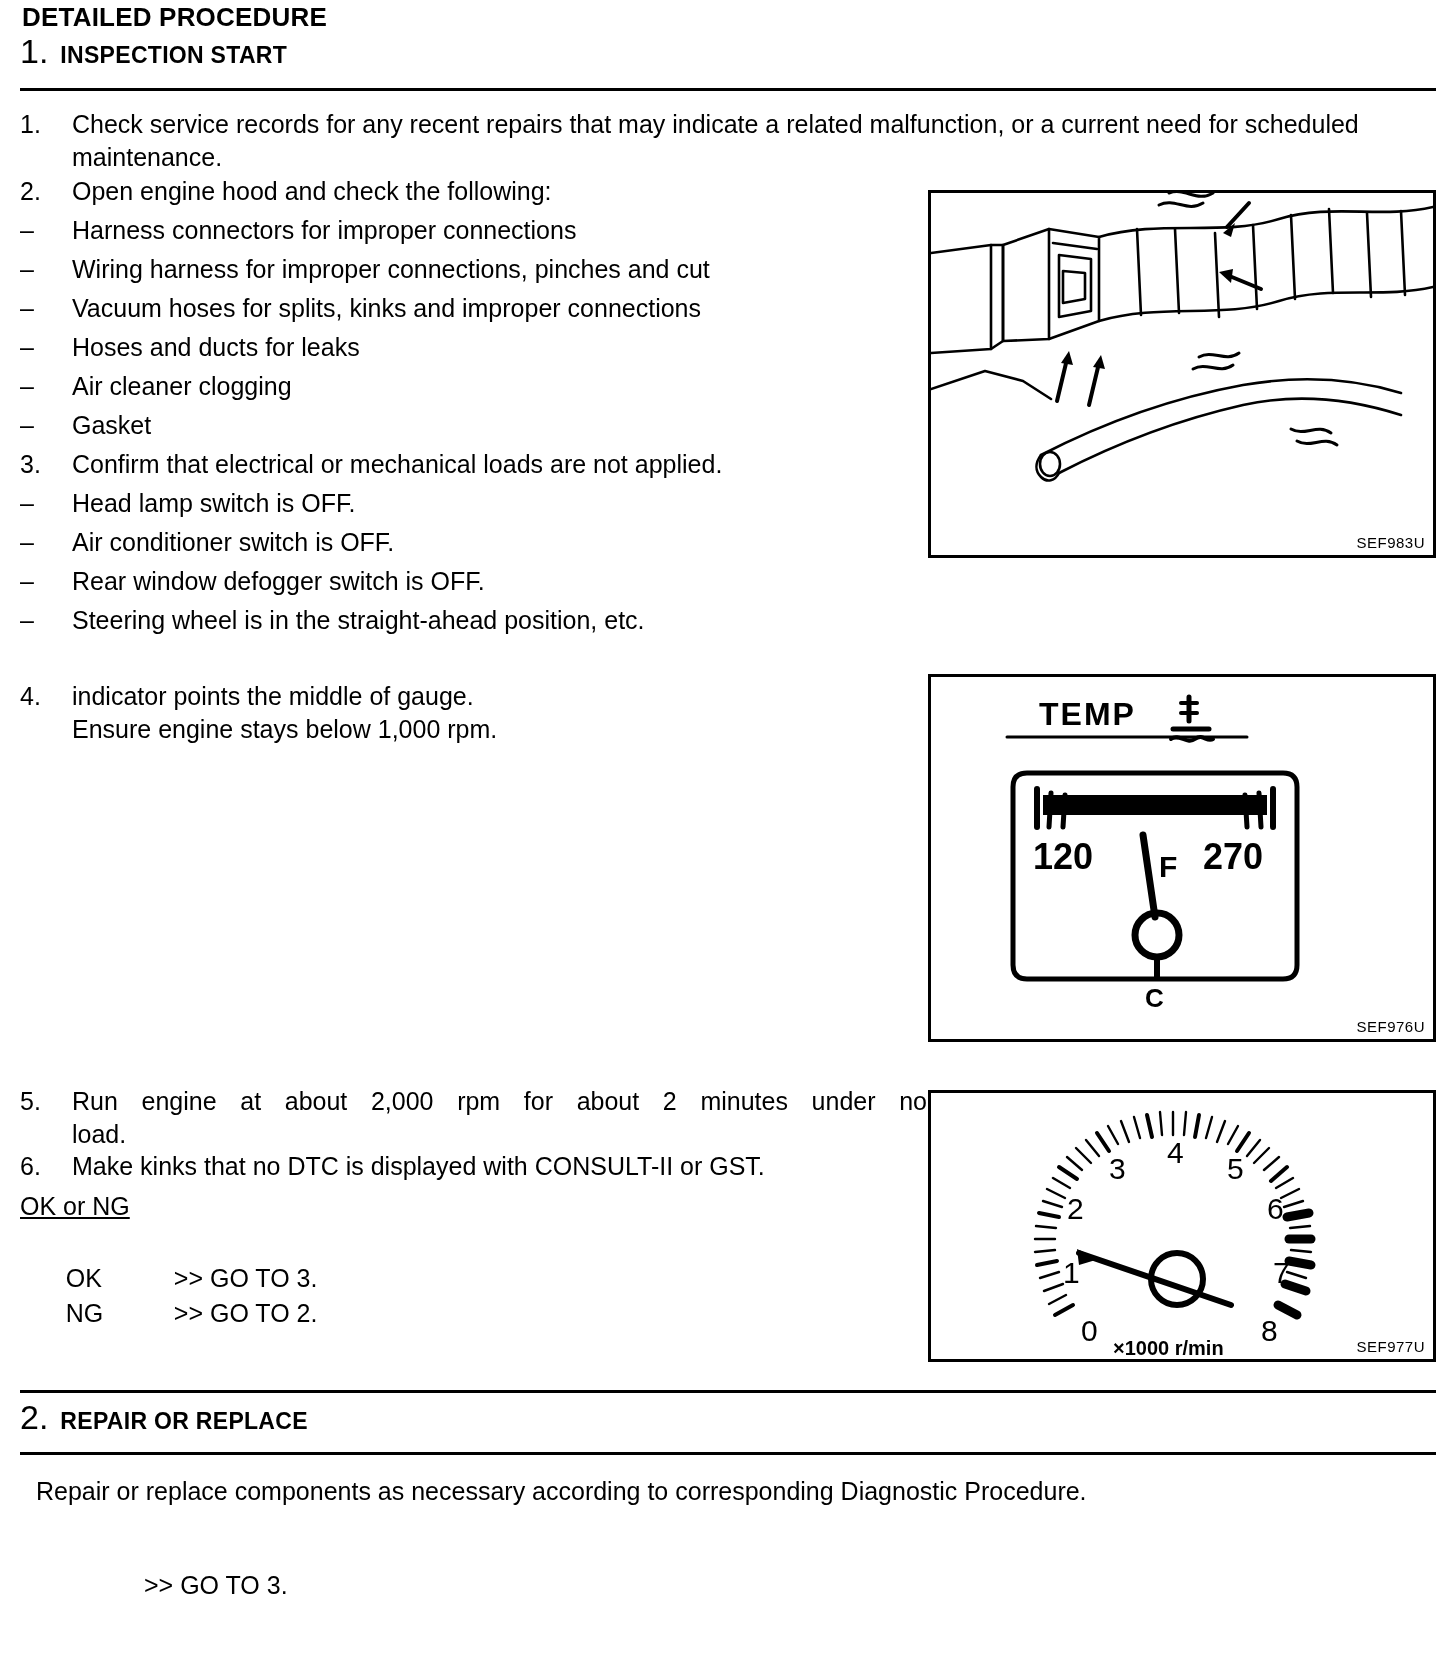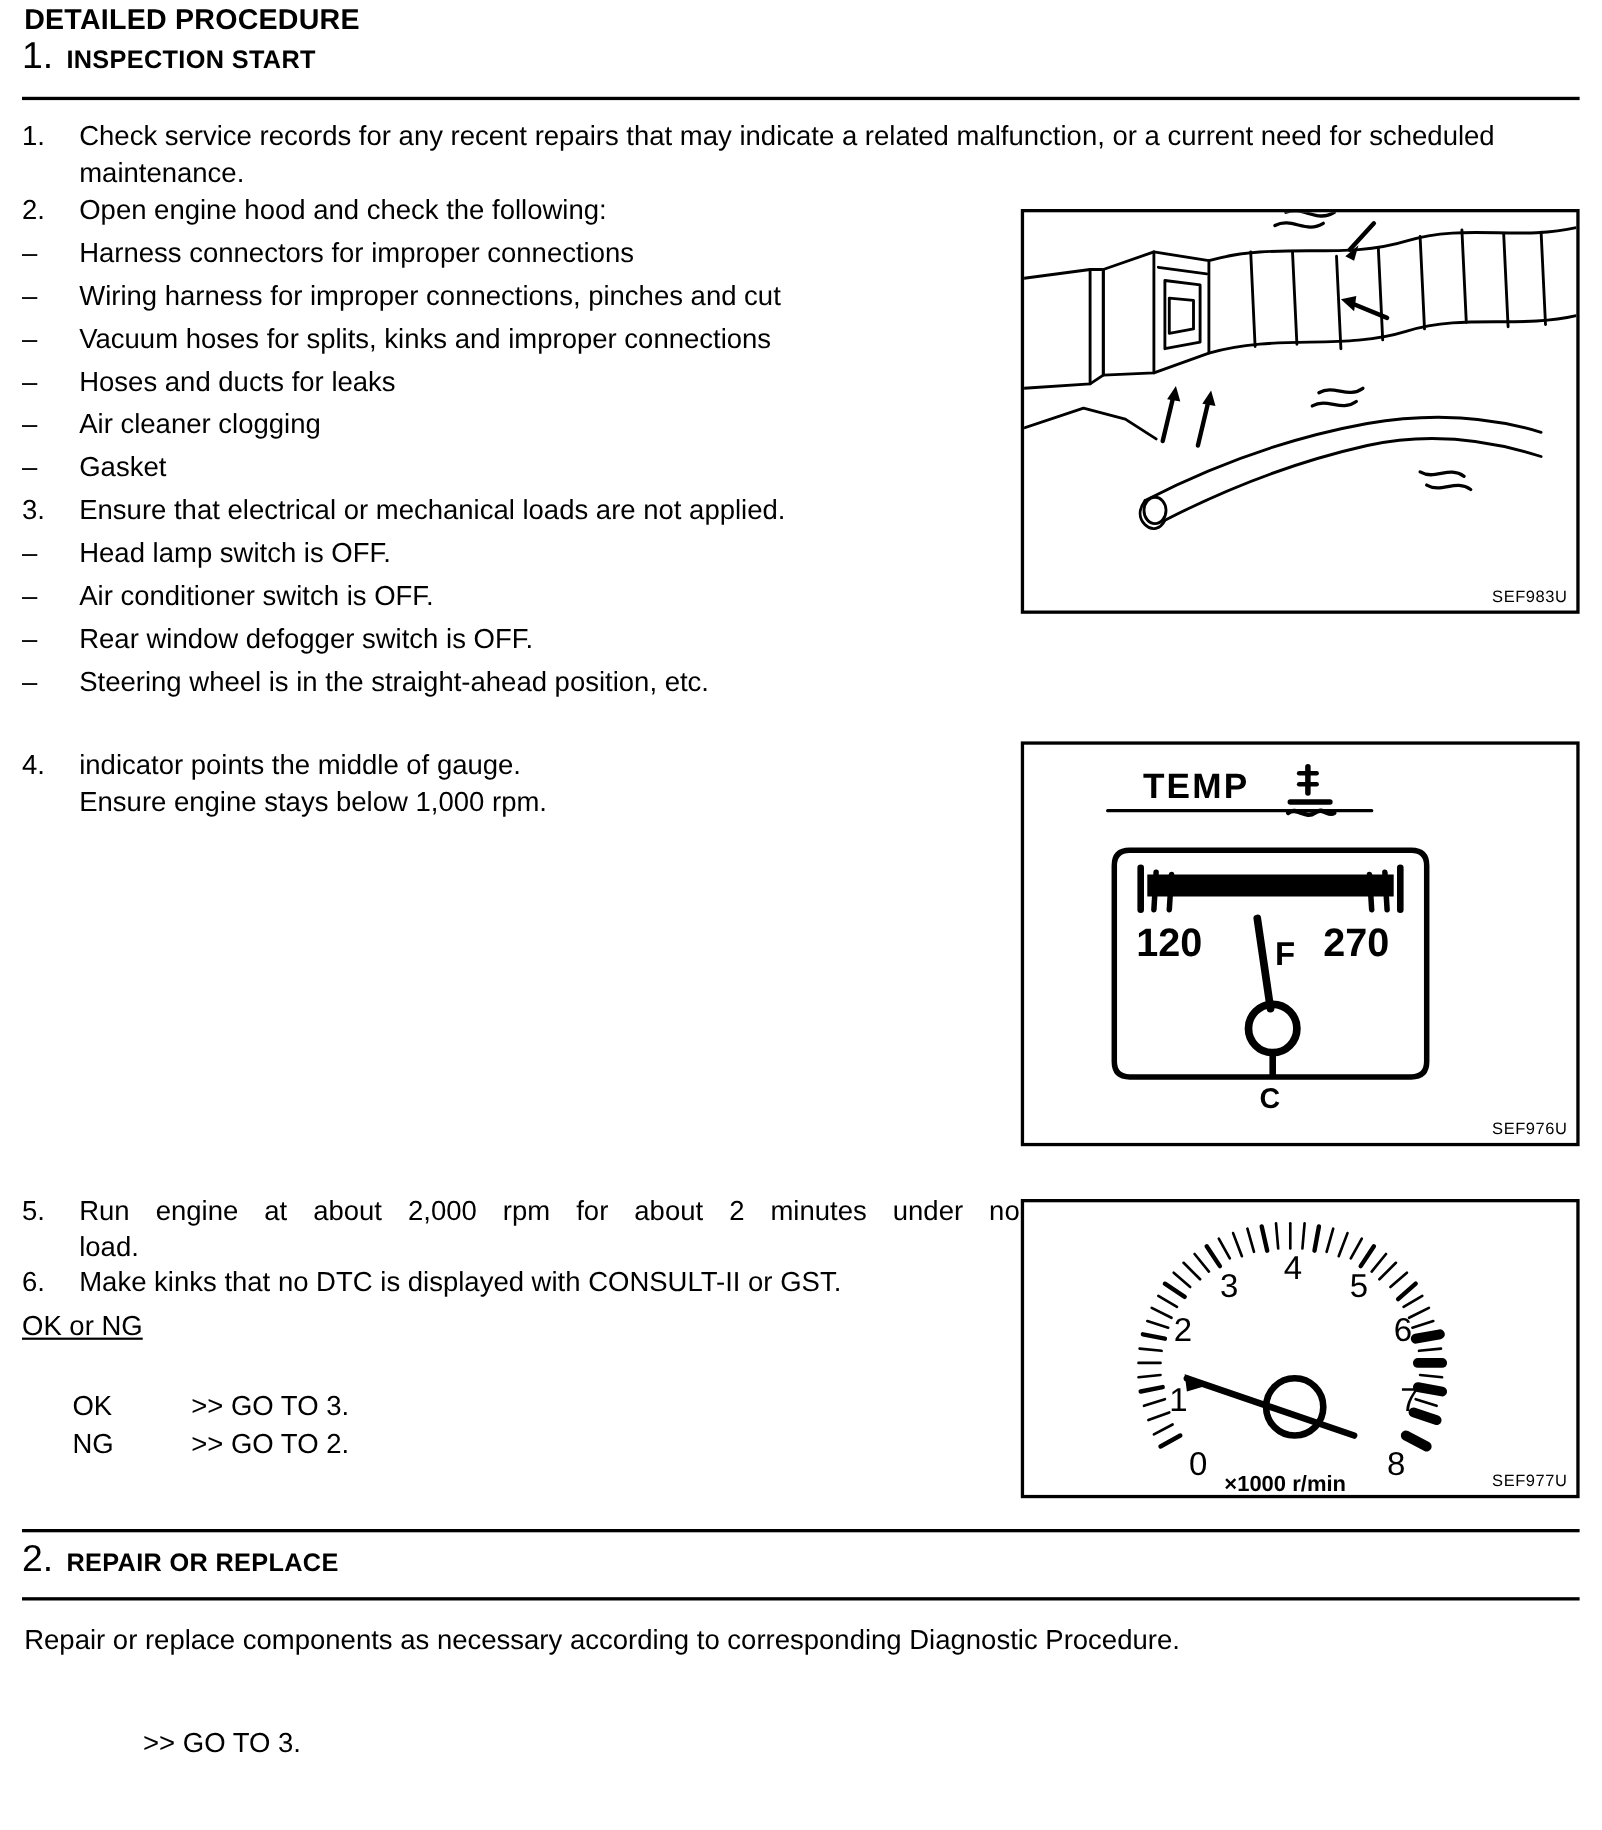--- a/index.html
+++ b/index.html
@@ -54,20 +54,21 @@
     width: 1416px;
     border-top: 3px solid #000;
   }
 
   
   .line {
     position: absolute;
     font-size: 25px;
     line-height: 1.25;
     white-space: pre;
+    margin-left: 14px;
   }
   .numbered {
     position: absolute;
     display: flex;
     font-size: 25px;
     line-height: 1.3;
   }
   .numbered .marker {
     width: 52px;
     flex: 0 0 52px;
@@ -149,21 +150,21 @@
   <div class="numbered dash" style="top: 370px; left: 20px;">
     <span class="marker">–</span>
     <span class="body">Air cleaner clogging</span>
   </div>
   <div class="numbered dash" style="top: 409px; left: 20px;">
     <span class="marker">–</span>
     <span class="body">Gasket</span>
   </div>
   <div class="numbered" style="top: 448px; left: 20px;">
     <span class="marker">3.</span>
-    <span class="body">Ensure that electrical or mechanical loads are not applied.</span>
+    <span class="body">Confirm that electrical or mechanical loads are not applied.</span>
   </div>
   <div class="numbered dash" style="top: 487px; left: 20px;">
     <span class="marker">–</span>
     <span class="body">Head lamp switch is OFF.</span>
   </div>
   <div class="numbered dash" style="top: 526px; left: 20px;">
     <span class="marker">–</span>
     <span class="body">Air conditioner switch is OFF.</span>
   </div>
   <div class="numbered dash" style="top: 565px; left: 20px;">

